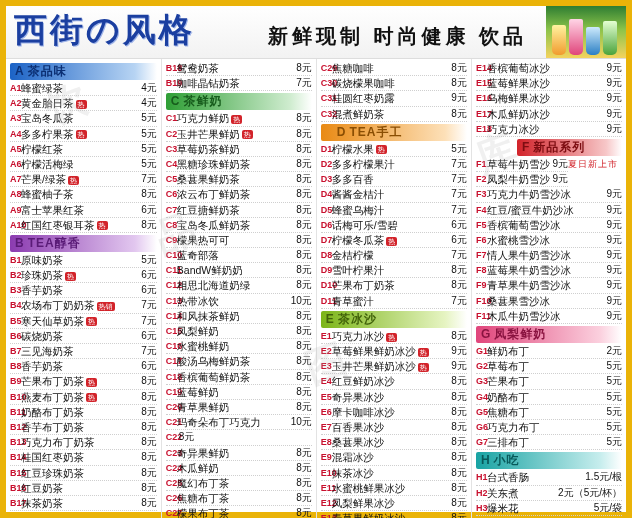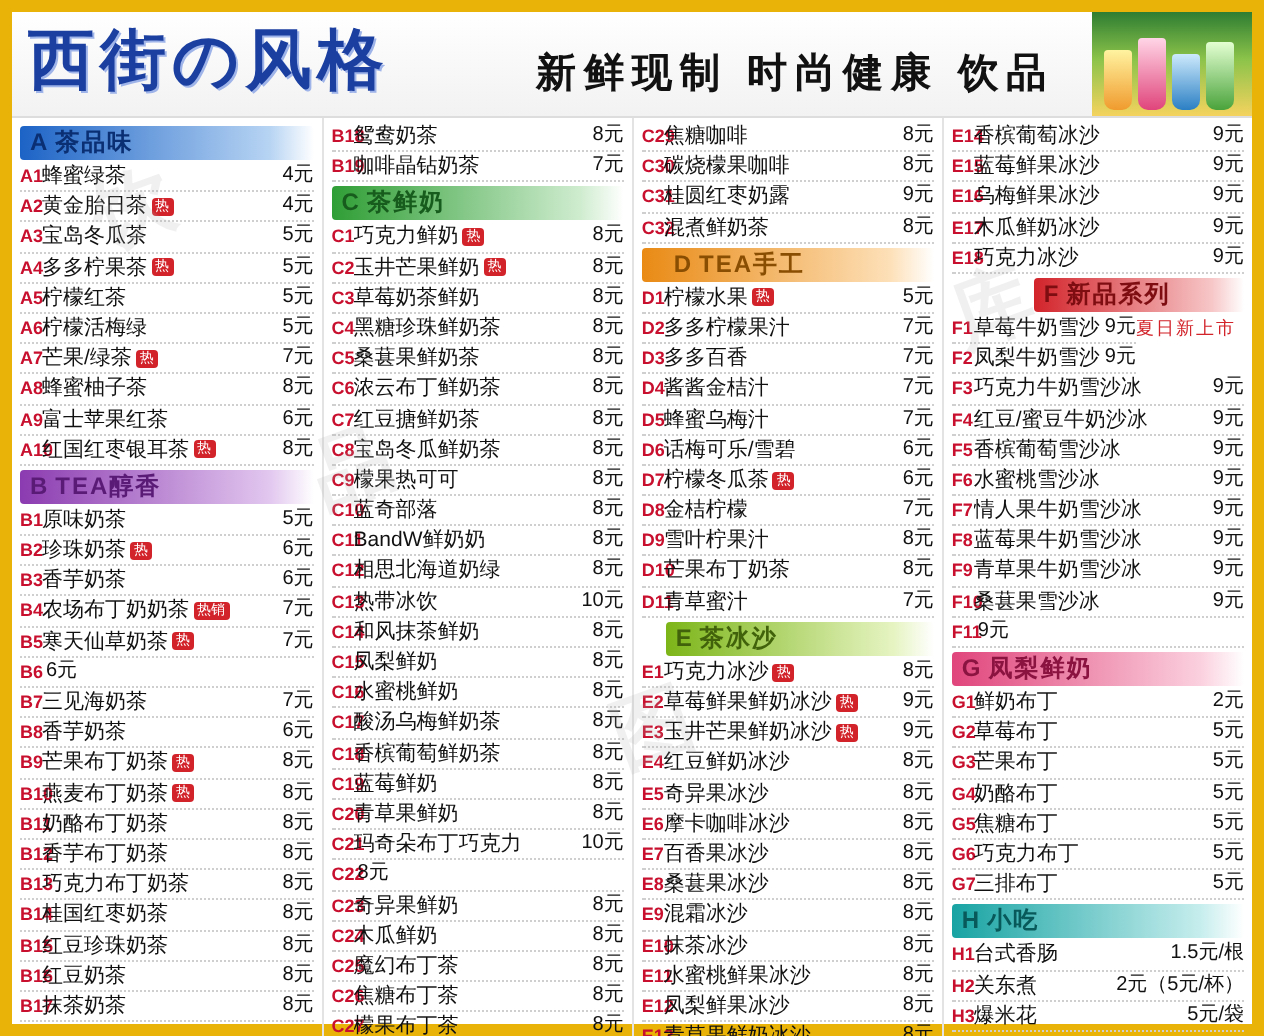--- a/index.html
+++ b/index.html
@@ -53,21 +53,21 @@
     margin:2px 0 1px 0;height:17px;line-height:17px;
     font-size:12px;font-weight:bold;color:#ffffff;
     padding-left:5px;border-radius:2px;
     letter-spacing:1px;
   }
   .sec .lt{font-size:12px;margin-right:3px;}
   .sec-blue   {background:linear-gradient(90deg,#1c63c6,#b7d4f3 85%,#ffffff);color:#0b2f73;}
   .sec-purple {background:linear-gradient(90deg,#8b3bb0,#e2c7ef 85%,#ffffff);color:#5a1b77;}
   .sec-green  {background:linear-gradient(90deg,#2f9e35,#cfeccf 85%,#ffffff);color:#175c1c;}
   .sec-orange {background:linear-gradient(90deg,#e98a14,#fde0b8 85%,#ffffff);color:#8a4e03;padding-left:16px;}
-  .sec-lime   {background:linear-gradient(90deg,#7cb518,#e6f4c2 85%,#ffffff);color:#41620a;margin-left:12px;}
+  .sec-lime   {background:linear-gradient(90deg,#7cb518,#e6f4c2 85%,#ffffff);color:#41620a;}
   .sec-red    {background:linear-gradient(90deg,#d2232a,#f7c7c8 85%,#ffffff);color:#7d0d11;margin-left:41px;}
   .sec-pink   {background:linear-gradient(90deg,#e0457b,#fbd0de 85%,#ffffff);color:#8a1340;}
   .sec-teal   {background:linear-gradient(90deg,#18a3a3,#c6eded 85%,#ffffff);color:#08595a;}
   .sec-note{float:right;font-size:9px;font-weight:normal;color:#d2232a;margin-right:4px;}
 
   
   .item{
     display:flex;align-items:center;
     height:14.2px;line-height:14.2px;
     font-size:10.5px;color:#111;
@@ -188,20 +188,21 @@
           <span class="nm"><span>农场布丁奶奶茶</span><span class="tag hot">热销</span></span>
           <span class="pr">7元</span>
         </div>
         <div class="item">
           <span class="idx">B5</span>
           <span class="nm"><span>寒天仙草奶茶</span><span class="tag hot">热</span></span>
           <span class="pr">7元</span>
         </div>
         <div class="item">
           <span class="idx">B6</span>
+          <span class="nm"><span>碳烧奶茶</span></span>
           <span class="pr">6元</span>
         </div>
         <div class="item">
           <span class="idx">B7</span>
           <span class="nm"><span>三见海奶茶</span></span>
           <span class="pr">7元</span>
         </div>
         <div class="item">
           <span class="idx">B8</span>
           <span class="nm"><span>香芋奶茶</span></span>
@@ -621,20 +622,21 @@
           <span class="nm"><span>青草果牛奶雪沙冰</span></span>
           <span class="pr">9元</span>
         </div>
         <div class="item">
           <span class="idx">F10</span>
           <span class="nm"><span>桑葚果雪沙冰</span></span>
           <span class="pr">9元</span>
         </div>
         <div class="item">
           <span class="idx">F11</span>
+          <span class="nm"><span>木瓜牛奶雪沙冰</span></span>
           <span class="pr">9元</span>
         </div>
         <div class="sec sec-pink"><span class="lt">G</span><span>凤梨鲜奶</span></div>
         <div class="item">
           <span class="idx">G1</span>
           <span class="nm"><span>鲜奶布丁</span></span>
           <span class="pr">2元</span>
         </div>
         <div class="item">
           <span class="idx">G2</span>

